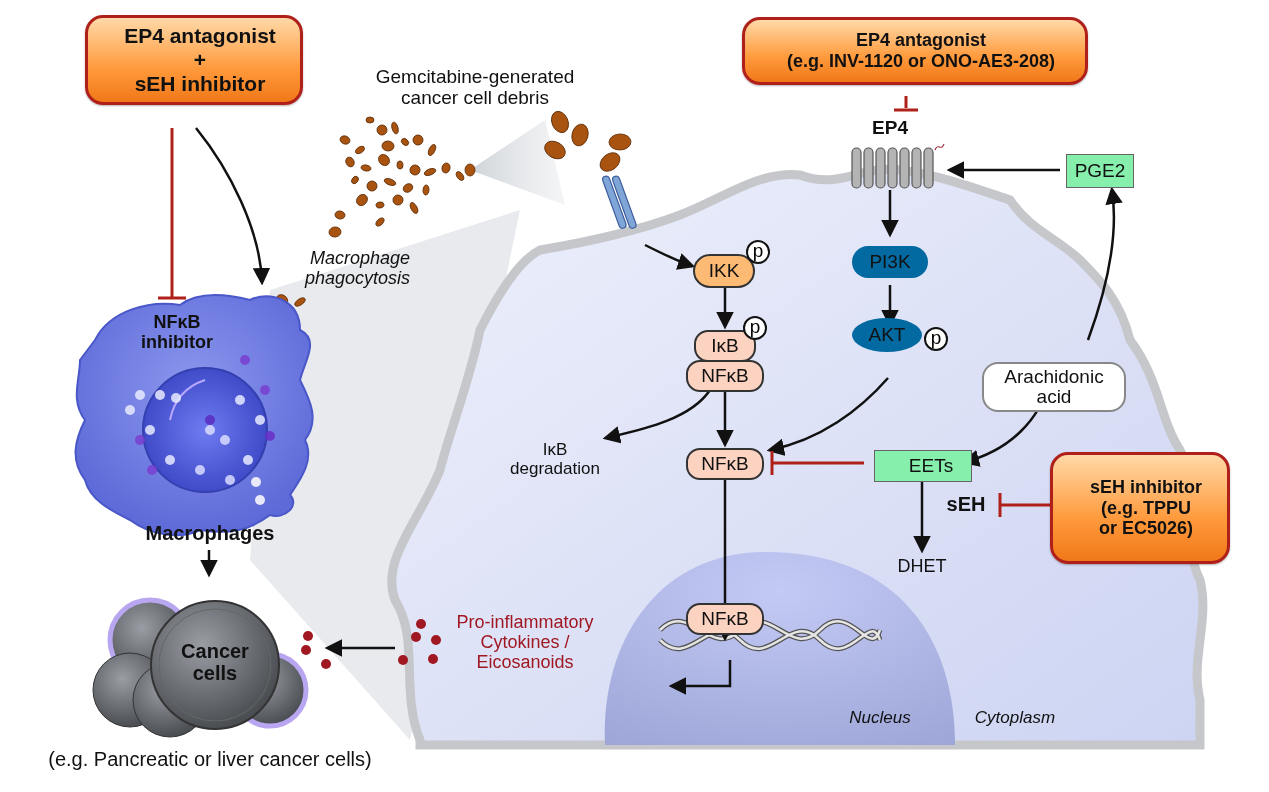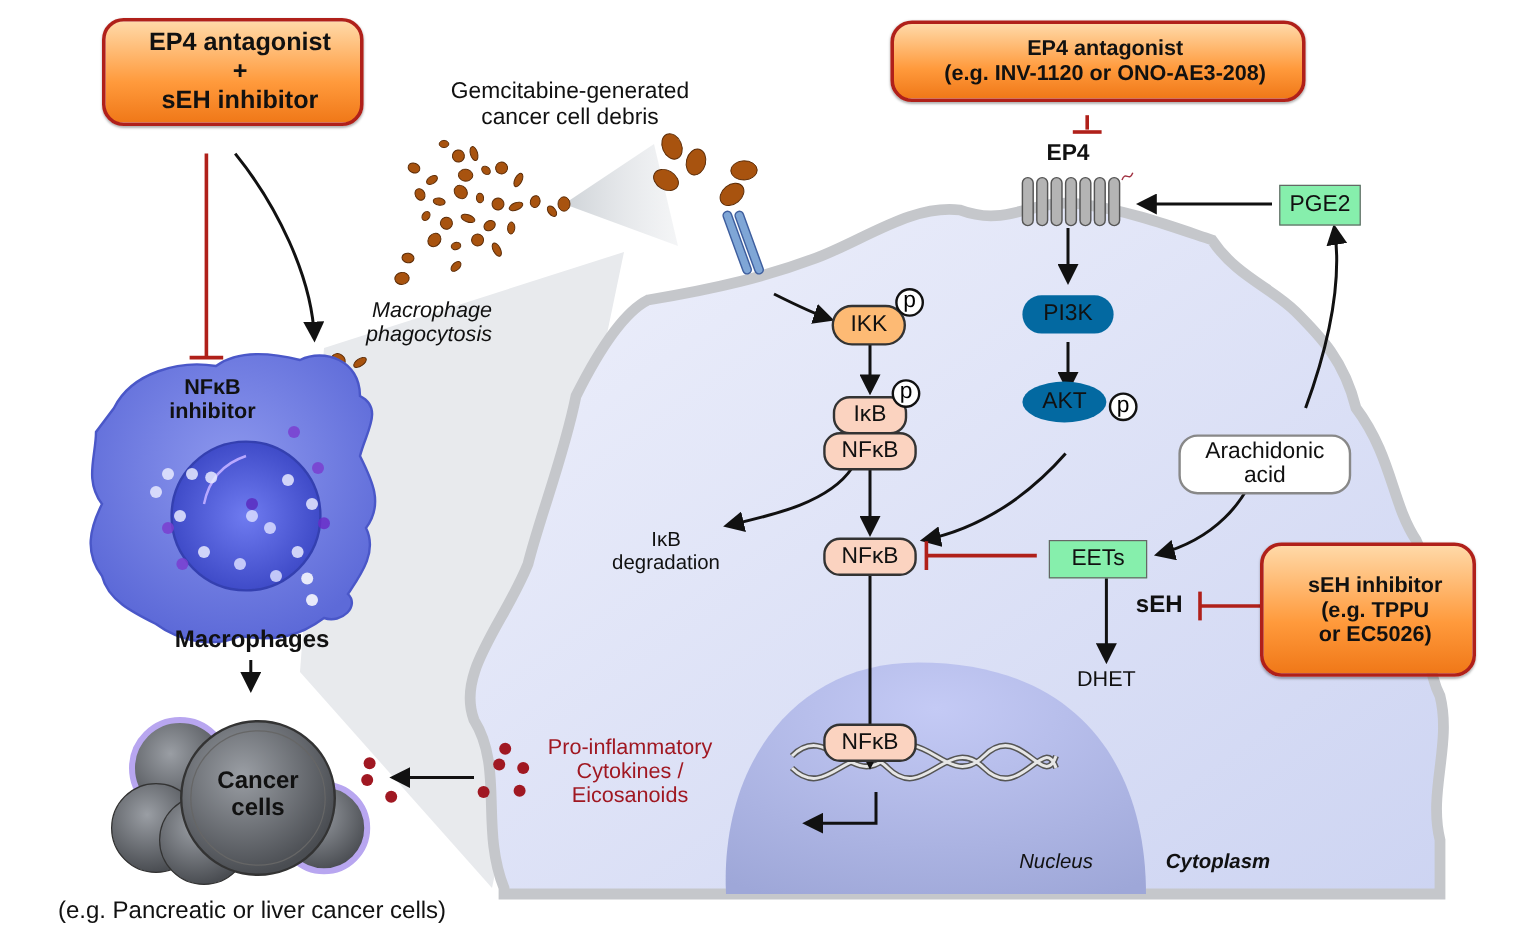--- a/index.html
+++ b/index.html
@@ -241,21 +241,21 @@
 <div class="t" style="left:440px;top:612px;width:170px;font-size:18px;color:#a01822;">
   <div>Pro-inflammatory</div>
   <div>Cytokines /</div>
   <div>Eicosanoids</div>
 </div>
 <div class="t" style="left:500px;top:440px;width:110px;font-size:17px;">
   <div>IκB</div>
   <div>degradation</div>
 </div>
 <div class="t ital" style="left:840px;top:708px;width:80px;font-size:17px;">Nucleus</div>
-<div class="t ital" style="left:970px;top:708px;width:90px;font-size:17px;font-weight:bold;">Cytoplasm</div>
+<div class="t ital" style="left:970px;top:708px;width:90px;font-size:17px;">Cytoplasm</div>
 <div class="t bold" style="left:860px;top:117px;width:60px;font-size:19px;">EP4</div>
 <div class="t bold" style="left:936px;top:493px;width:60px;font-size:20px;">sEH</div>
 <div class="t" style="left:890px;top:556px;width:64px;font-size:18px;">DHET</div>
 
 <div class="node pill-purple" style="left:693px;top:254px;width:58px;height:30px;">IKK</div>
 <div class="p-circ" style="left:746px;top:240px;">p</div>
 
 <div class="node pill-pink" style="left:694px;top:330px;width:58px;height:28px;">IκB</div>
 <div class="p-circ" style="left:743px;top:316px;">p</div>
 <div class="node pill-pink" style="left:686px;top:360px;width:74px;height:28px;">NFκB</div>
@@ -264,13 +264,13 @@
 
 <div class="node pill-blue" style="left:852px;top:246px;width:76px;height:32px;">PI3K</div>
 <div class="node pill-blue" style="left:852px;top:318px;width:70px;height:34px;border-radius:50%;">AKT</div>
 <div class="p-circ" style="left:924px;top:327px;">p</div>
 
 <div class="node box" style="left:1066px;top:154px;width:66px;height:32px;">PGE2</div>
 <div class="node roundbox" style="left:982px;top:334px;width:140px;height:46px;flex-direction:column;line-height:1.05;margin-top:28px;">
   <span>Arachidonic</span>
   <span>acid</span>
 </div>
-<div class="node box" style="left:874px;top:450px;width:80px;height:30px;">EETs</div>
+<div class="node box" style="left:874px;top:450px;width:80px;height:30px;padding-left:16px;">EETs</div>
 
 </body></html>

